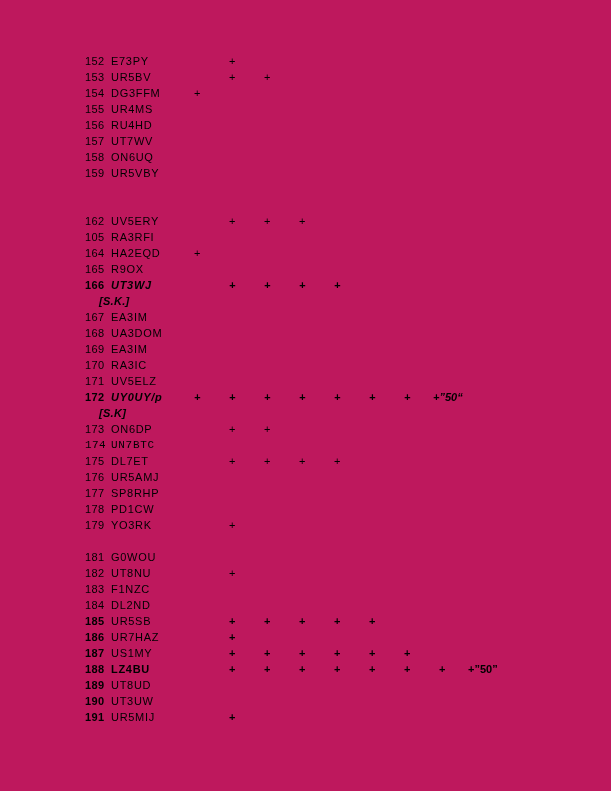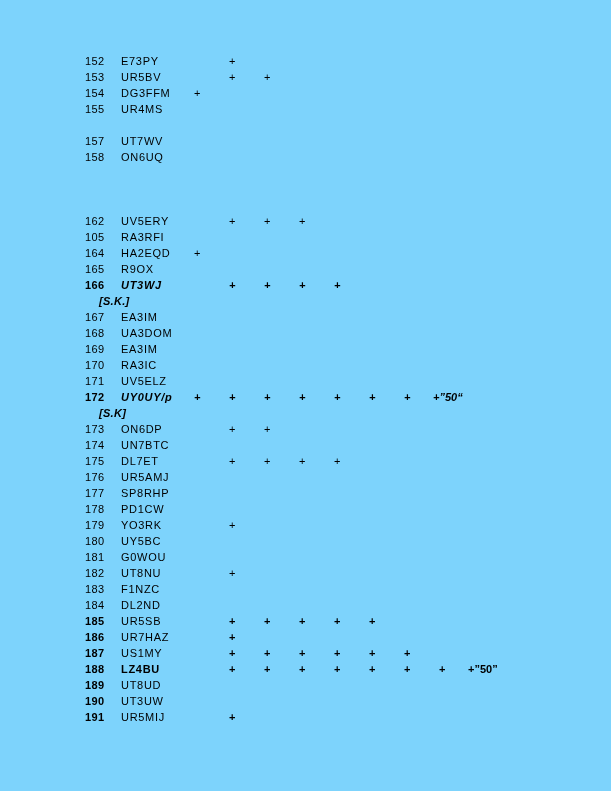--- a/index.html
+++ b/index.html
@@ -1,29 +1,29 @@
 <!DOCTYPE html>
 <html><head>
 <meta charset="utf-8">
 <style>
   html,body{margin:0;padding:0;background:#ffffff;}
   .page{
     position:relative;
     width:611px;
     height:791px;
-    background:#7dd3fc;
+    background:#be185d;
     font-family:"Liberation Sans","DejaVu Sans",sans-serif;
     font-size:11px;
     color:#000000;
     overflow:hidden;
   }
   .list{position:absolute;inset:0;}
   .row{position:absolute;left:0;height:16px;width:611px;white-space:nowrap;}
   .num{position:absolute;left:85px;letter-spacing:0.4px;}
-  .call{position:absolute;left:114px;letter-spacing:0.7px;padding-left:7px;}
+  .call{position:absolute;left:104px;letter-spacing:0.7px;padding-left:7px;}
   .plus{position:absolute;letter-spacing:0;}
   .sk-note{
     position:absolute;left:99px;height:16px;
     font-weight:bold;font-style:italic;letter-spacing:0.3px;
   }
   
   .row.normal .num,.row.normal .call,.row.normal .plus{font-weight:normal;}
   .row.bold-italic .num{font-weight:bold;}
   .row.bold-italic .call,.row.bold-italic .plus{font-weight:bold;font-style:italic;text-align:right;}
   .row.bold-num .num{font-weight:bold;}
@@ -48,27 +48,35 @@
       </div>
       <div class="row normal" style="top: 87px;">
         <span class="num">154</span>
         <span class="call">DG3FFM</span>
         <span class="plus" style="left: 194px;">+</span>
       </div>
       <div class="row normal" style="top: 103px;">
         <span class="num">155</span>
         <span class="call">UR4MS</span>
       </div>
+      <div class="row normal" style="top: 119px;">
+        <span class="num">156</span>
+        <span class="call">RU4HD</span>
+      </div>
       <div class="row normal" style="top: 135px;">
         <span class="num">157</span>
         <span class="call">UT7WV</span>
       </div>
       <div class="row normal" style="top: 151px;">
         <span class="num">158</span>
         <span class="call">ON6UQ</span>
+      </div>
+      <div class="row normal" style="top: 167px;">
+        <span class="num">159</span>
+        <span class="call">UR5VBY</span>
       </div>
       <div class="row normal" style="top: 215px;">
         <span class="num">162</span>
         <span class="call">UV5ERY</span>
         <span class="plus" style="left: 229px;">+</span>
         <span class="plus" style="left: 264px;">+</span>
         <span class="plus" style="left: 299px;">+</span>
       </div>
       <div class="row normal" style="top: 231px;">
         <span class="num">105</span>
@@ -124,21 +132,21 @@
         <span class="plus" style="left: 404px;">+</span>
         <span class="plus" style="left: 433px;">+”50“</span>
       </div>
       <div class="sk-note" style="top: 407px;">[S.K]</div>
       <div class="row normal" style="top: 423px;">
         <span class="num">173</span>
         <span class="call">ON6DP</span>
         <span class="plus" style="left: 229px;">+</span>
         <span class="plus" style="left: 264px;">+</span>
       </div>
-      <div class="row normal" style="top: 439px;">
+      <div class="row normal" style="top: 439px; font-family: Liberation Mono, monospace;">
         <span class="num">174</span>
         <span class="call">UN7BTC</span>
       </div>
       <div class="row normal" style="top: 455px;">
         <span class="num">175</span>
         <span class="call">DL7ET</span>
         <span class="plus" style="left: 229px;">+</span>
         <span class="plus" style="left: 264px;">+</span>
         <span class="plus" style="left: 299px;">+</span>
         <span class="plus" style="left: 334px;">+</span>
@@ -152,24 +160,20 @@
         <span class="call">SP8RHP</span>
       </div>
       <div class="row normal" style="top: 503px;">
         <span class="num">178</span>
         <span class="call">PD1CW</span>
       </div>
       <div class="row normal" style="top: 519px;">
         <span class="num">179</span>
         <span class="call">YO3RK</span>
         <span class="plus" style="left: 229px;">+</span>
-      </div>
-      <div class="row normal" style="top: 535px;">
-        <span class="num">180</span>
-        <span class="call">UY5BC</span>
       </div>
       <div class="row normal" style="top: 551px;">
         <span class="num">181</span>
         <span class="call">G0WOU</span>
       </div>
       <div class="row normal" style="top: 567px;">
         <span class="num">182</span>
         <span class="call">UT8NU</span>
         <span class="plus" style="left: 229px;">+</span>
       </div>

